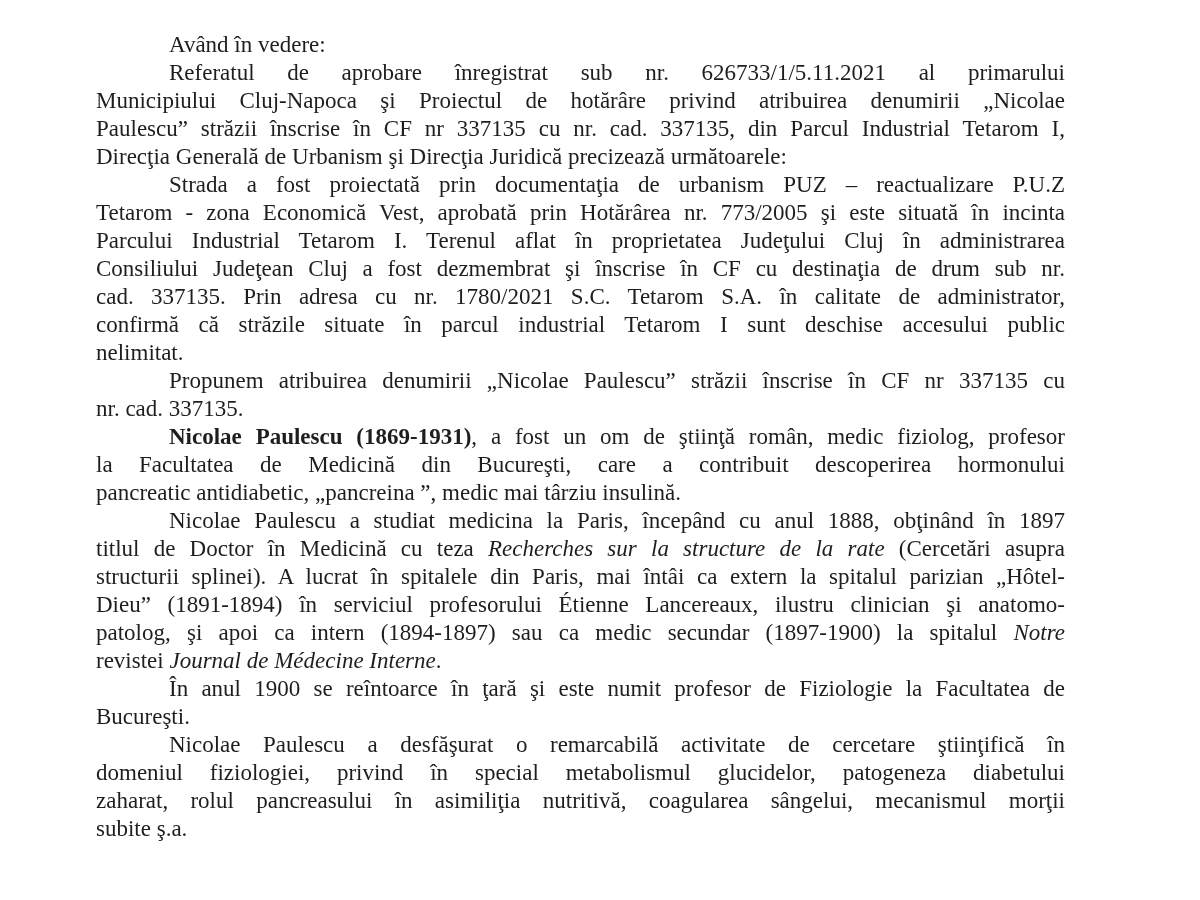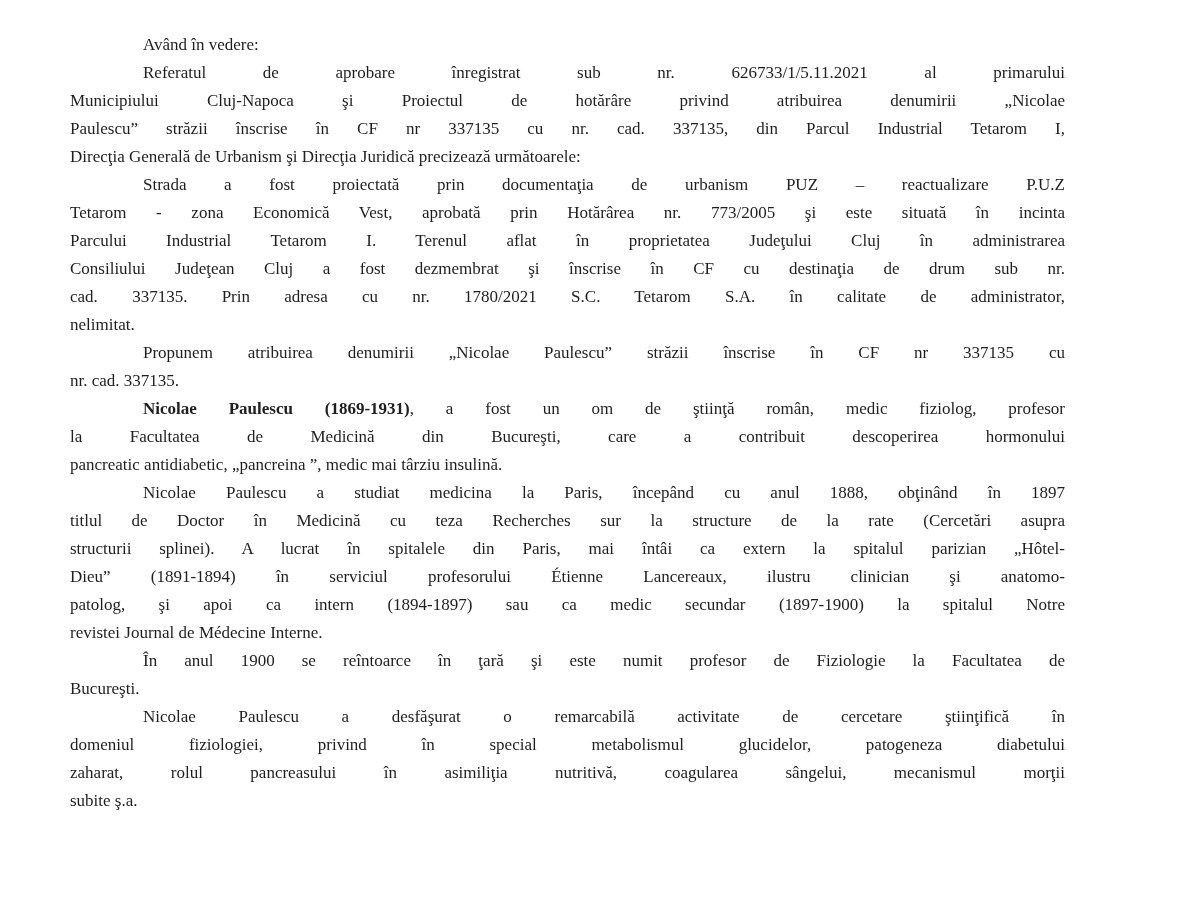--- a/index.html
+++ b/index.html
@@ -13,60 +13,61 @@
     overflow: hidden;
   }
   .page {
     width: 1200px;
     height: 900px;
     background: #ffffff;
     box-sizing: border-box;
   }
   .text-block {
     box-sizing: border-box;
-    padding: 31px 135px 0 70px;
+    padding: 31px 135px 0 96px;
     font-family: "Liberation Serif", "DejaVu Serif", serif;
-    font-size: 17px;
+    font-size: 23px;
     line-height: 28px;
     color: #1e1e1e;
   }
   .line {
     width: 100%;
   }
   .line.just {
     text-align: justify;
     text-align-last: justify;
   }
   .line.last {
     text-align: left;
     text-align-last: left;
   }
   .line.indent {
     padding-left: 73px;
     box-sizing: border-box;
   }
   .seg.b { font-weight: bold; }
-  .seg.i { }
+  .seg.i { font-style: italic; }
   .seg.u { text-decoration-color: #3a3a3a; text-underline-offset: 3px; }
 </style>
 </head>
 <body>
 
 <div class="page">
   <div class="text-block" id="doc">
       <div class="line last indent"><span class="seg">Având în vedere:</span></div>
       <div class="line just indent"><span class="seg">Referatul de aprobare înregistrat sub nr. 626733/1/5.11.2021 al primarului</span></div>
       <div class="line just"><span class="seg">Municipiului Cluj-Napoca şi Proiectul de hotărâre privind atribuirea denumirii „Nicolae</span></div>
       <div class="line just"><span class="seg">Paulescu” străzii înscrise în CF nr 337135 cu nr. cad. 337135, din Parcul Industrial Tetarom I,</span></div>
       <div class="line last"><span class="seg">Direcţia Generală de Urbanism şi Direcţia Juridică precizează următoarele:</span></div>
       <div class="line just indent"><span class="seg">Strada a fost proiectată prin documentaţia de urbanism PUZ – reactualizare P.U.Z</span></div>
       <div class="line just"><span class="seg">Tetarom - zona Economică Vest, aprobată prin Hotărârea nr. 773/2005 şi este situată în incinta</span></div>
       <div class="line just"><span class="seg">Parcului Industrial Tetarom I. Terenul aflat în proprietatea Judeţului Cluj în administrarea</span></div>
       <div class="line just"><span class="seg">Consiliului Judeţean Cluj a fost dezmembrat şi înscrise în CF cu destinaţia de drum sub nr.</span></div>
       <div class="line just"><span class="seg">cad. 337135. Prin adresa cu nr. 1780/2021 S.C. Tetarom S.A. în calitate de administrator,</span></div>
+      <div class="line just"><span class="seg">confirmă că străzile situate în parcul industrial Tetarom I sunt deschise accesului public</span></div>
       <div class="line last"><span class="seg">nelimitat.</span></div>
       <div class="line just indent"><span class="seg">Propunem atribuirea denumirii „Nicolae Paulescu” străzii înscrise în CF nr 337135 cu</span></div>
       <div class="line last"><span class="seg">nr. cad. 337135.</span></div>
       <div class="line just indent"><span class="seg b">Nicolae Paulescu (1869-1931)</span><span class="seg">, a fost un om de ştiinţă român, medic fiziolog, profesor</span></div>
       <div class="line just"><span class="seg">la Facultatea de Medicină din Bucureşti, care a contribuit descoperirea hormonului</span></div>
       <div class="line last"><span class="seg">pancreatic antidiabetic, „pancreina ”, medic mai târziu insulină.</span></div>
       <div class="line just indent"><span class="seg">Nicolae Paulescu a studiat medicina la Paris, începând cu anul 1888, obţinând în 1897</span></div>
       <div class="line just"><span class="seg">titlul de Doctor în Medicină cu teza </span><span class="seg i">Recherches sur la structure de la rate</span><span class="seg"> (Cercetări asupra</span></div>
       <div class="line just"><span class="seg">structurii splinei). A lucrat în spitalele din Paris, mai întâi ca extern la spitalul parizian „Hôtel-</span></div>
       <div class="line just"><span class="seg">Dieu” (1891-1894) în serviciul profesorului Étienne Lancereaux, ilustru clinician şi anatomo-</span></div>

